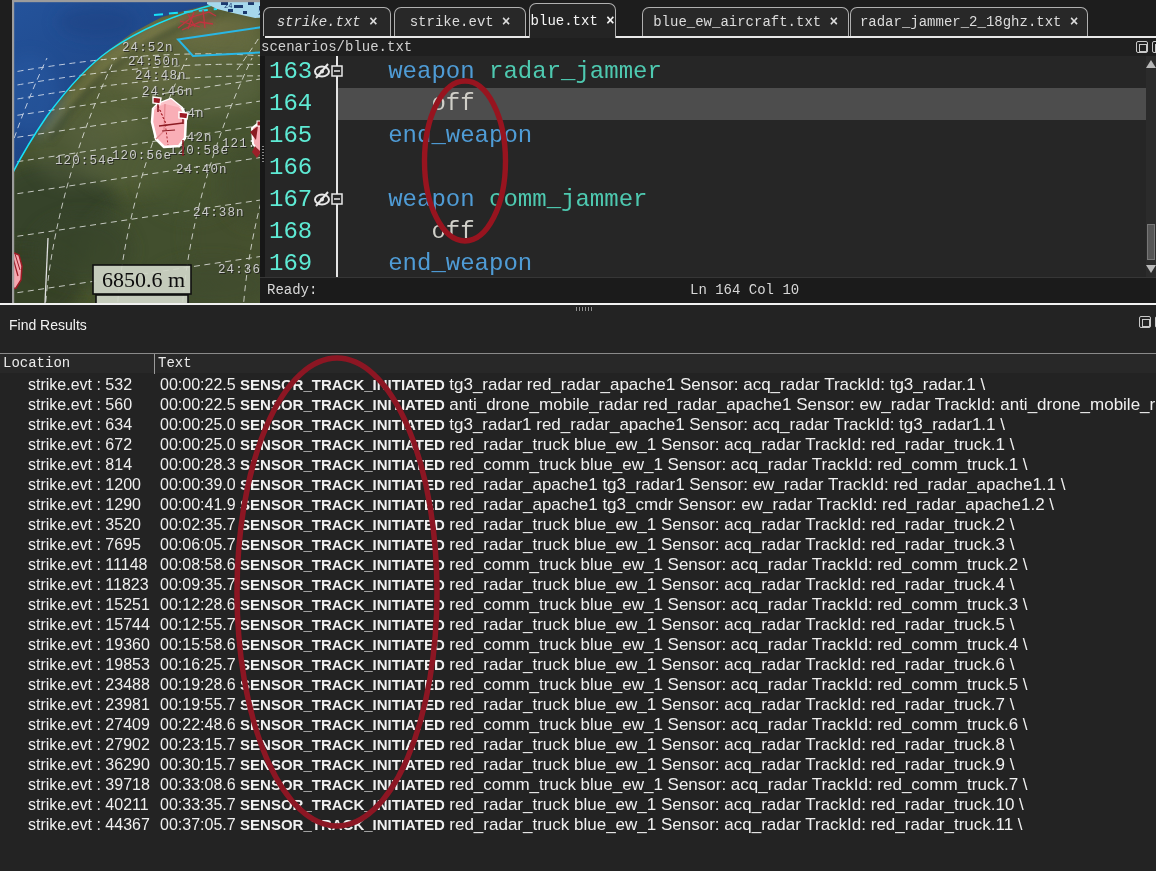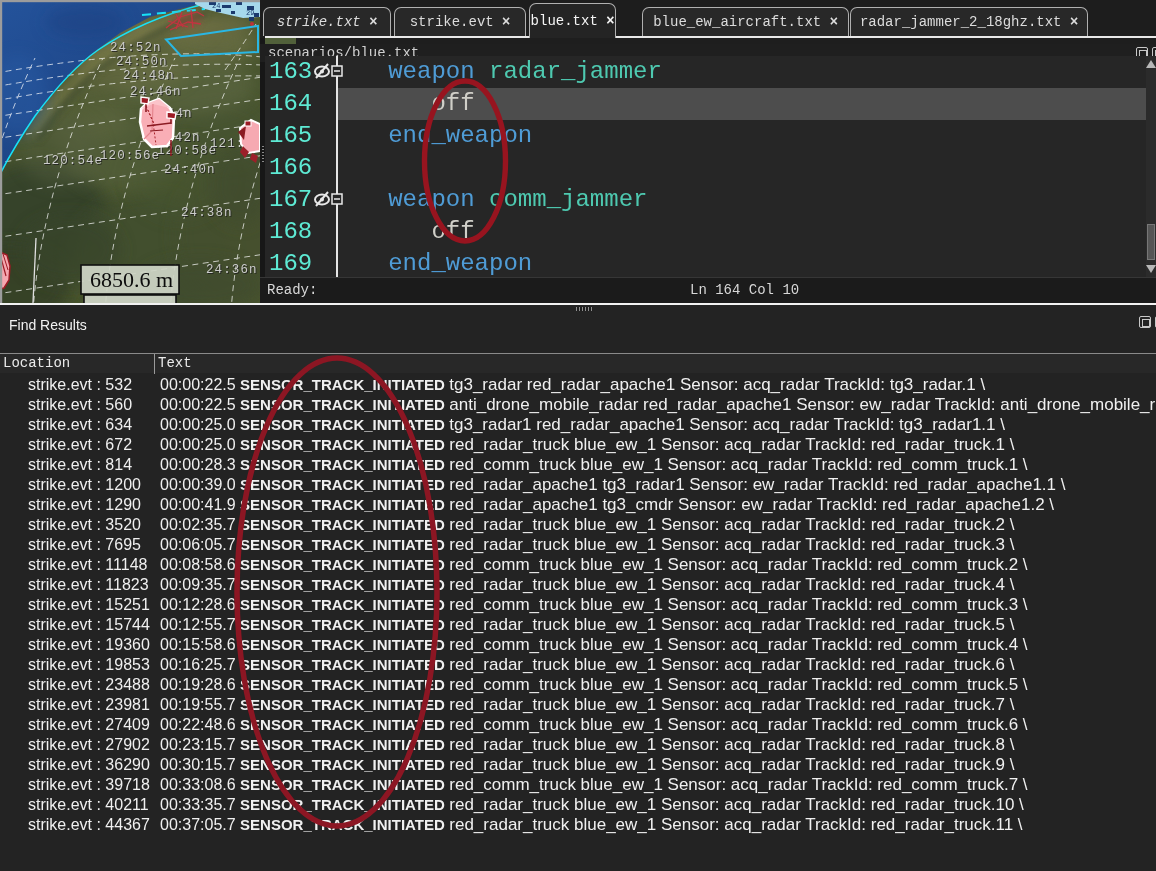--- a/index.html
+++ b/index.html
@@ -1,29 +1,29 @@
 <!DOCTYPE html>
 <html><head>
 <meta charset="utf-8">
 <style>
 * { margin:0; padding:0; box-sizing:border-box; }
 html,body { width:1156px; height:871px; background:#1e1e1e; overflow:hidden; }
 body { position:relative; font-family:"Liberation Mono", monospace; }
 .abs { position:absolute; }
 
 
-#map { left:0; top:0; width:296px; height:303px; background:#51603a; }
+#map { left:12px; top:0; width:296px; height:303px; background:#51603a; }
 
 
 #tabbar { left:260px; top:0; width:896px; height:38px; background:#1d1d1d; }
 #tabline { left:265px; top:36px; width:891px; height:2px; background:#e8e8e8; }
 .tab { position:absolute; top:7px; height:29px; background:#282828; border:1px solid #b0b0b0; border-bottom:none; border-radius:7px 7px 0 0; color:#dcdcdc; font-size:14px; line-height:27px; text-align:center; white-space:nowrap; }
 .tab .x { font-family:"Liberation Sans",sans-serif; font-weight:bold; font-size:14px; }
 .tab.active { top:3px; height:35px; background:#242424; color:#f5f5f5; z-index:5; line-height:33px; }
-#pathbar { left:260px; top:44px; width:896px; height:18px; background:#1f1f1f; color:#d0d0d0; font-size:14px; line-height:18px; padding-left:8px; }
+#pathbar { left:260px; top:38px; width:896px; height:18px; background:#1f1f1f; color:#d0d0d0; font-size:14px; line-height:18px; padding-left:1px; }
 #divider { left:260px; top:0; width:5px; height:303px; background:#171717; }
 #divdots { left:262px; top:145px; width:2px; height:19px; background:repeating-linear-gradient(#171717 0 1px, #8a8a8a 1px 2px, #171717 2px 3px); }
 
 #code { left:265px; top:56px; width:881px; height:221px; background:#262626; overflow:hidden; }
 #hl { left:338px; top:88px; width:808px; height:32px; background:#4d4d4d; }
 .cl { position:absolute; left:0; width:881px; height:32px; font-size:24px; line-height:32px; white-space:pre; }
 .ln { position:absolute; left:4px; color:#5eead4; }
 .cd { position:absolute; left:80px; color:#d0cfc8; }
 .kw { color:#4f9cd6; }
 .ty { color:#4ec9b0; }

